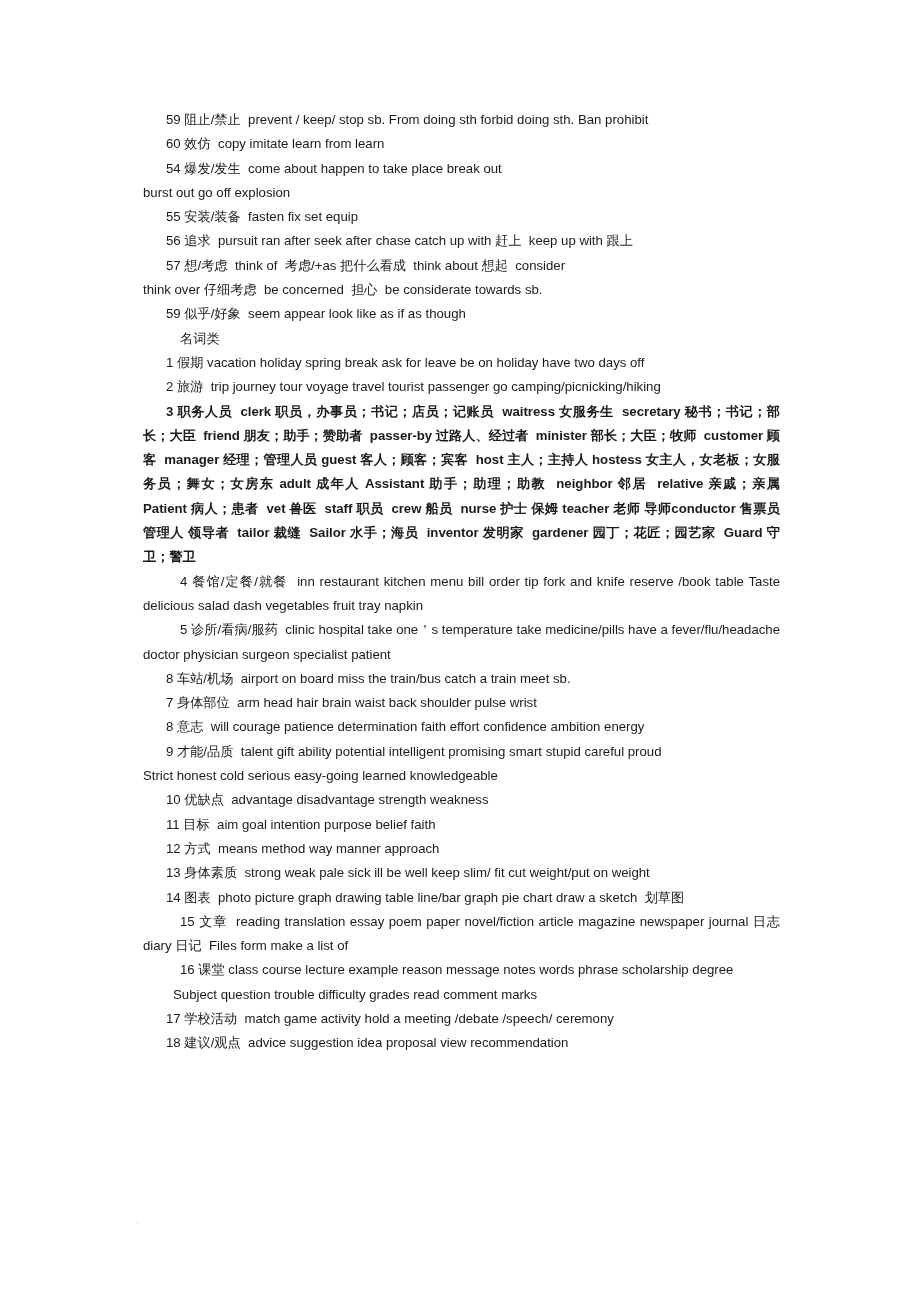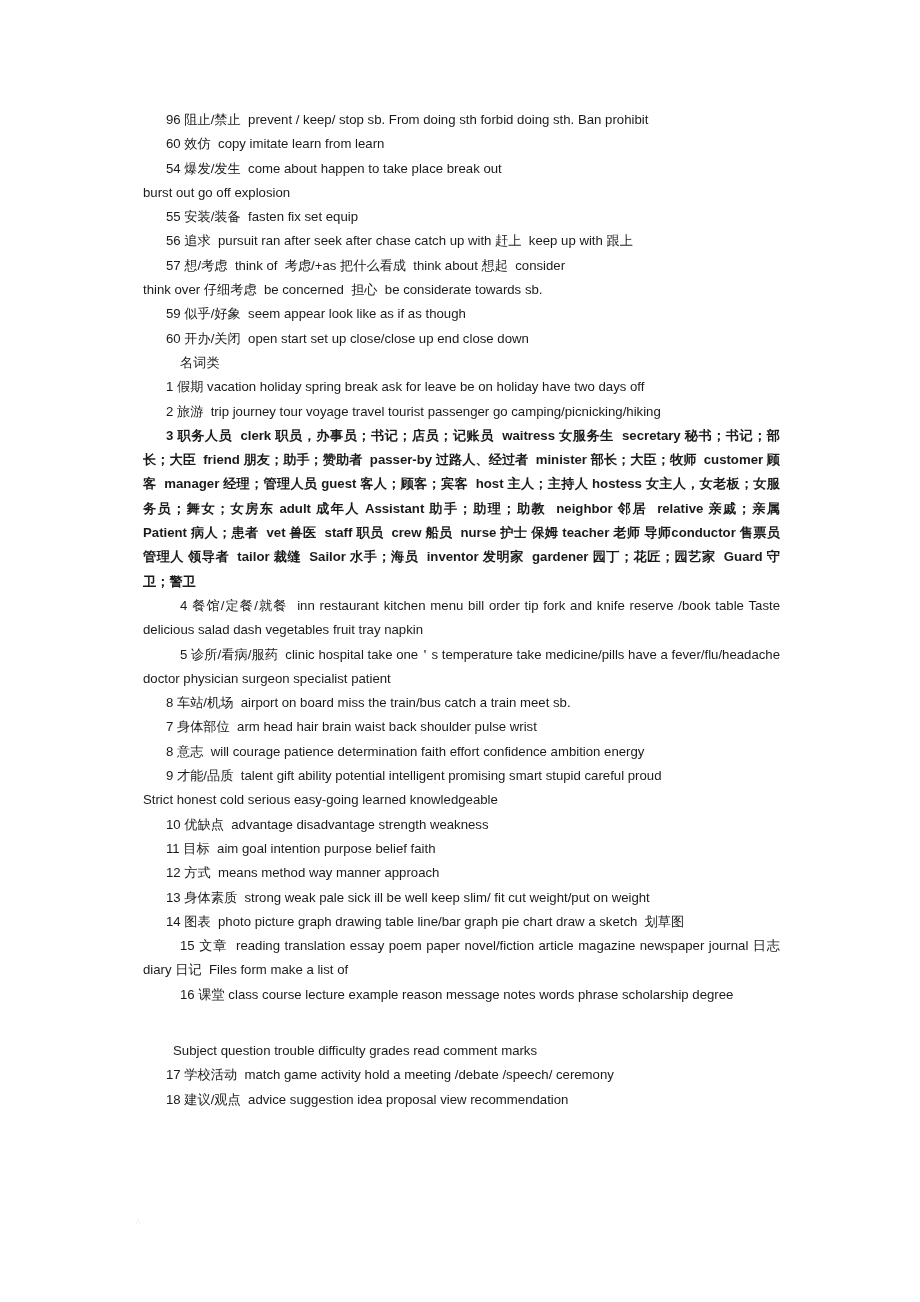--- a/index.html
+++ b/index.html
@@ -59,21 +59,20 @@
   .just-wide {
     text-align: justify;
     text-justify: inter-character;
     text-indent: 37px;
   }
   .heading-cn {
     text-indent: 37px;
   }
   .indent-md {
     text-indent: 30px;
-    margin-top: 32px;
   }
   
   #scan-artifact {
     position: absolute;
     left: 136px;
     top: 1219px;
     width: 7px;
     height: 7px;
     color: #f3b9dc;
     font-size: 7px;
@@ -82,30 +81,29 @@
     user-select: none;
   }
 </style>
 </head>
 <body>
 
 <div id="page">
 
   <div id="doc-body">
 
-    <p class="line entry">96 阻止/禁止  prevent / keep/ stop sb. From doing sth forbid doing sth. Ban prohibit</p>
+    <p class="line entry">59 阻止/禁止  prevent / keep/ stop sb. From doing sth forbid doing sth. Ban prohibit</p>
     <p class="line entry">60 效仿  copy imitate learn from learn</p>
     <p class="line entry">54 爆发/发生  come about happen to take place break out</p>
     <p class="line cont">burst out go off explosion</p>
     <p class="line entry">55 安装/装备  fasten fix set equip</p>
     <p class="line entry">56 追求  pursuit ran after seek after chase catch up with 赶上  keep up with 跟上</p>
     <p class="line entry">57 想/考虑  think of  考虑/+as 把什么看成  think about 想起  consider</p>
     <p class="line cont">think over 仔细考虑  be concerned  担心  be considerate towards sb.</p>
     <p class="line entry">59 似乎/好象  seem appear look like as if as though</p>
-    <p class="line entry">60 开办/关闭  open start set up close/close up end close down</p>
 
     <p class="line heading-cn">名词类</p>
 
     <p class="line entry">1 假期 vacation holiday spring break ask for leave be on holiday have two days off</p>
     <p class="line entry">2 旅游  trip journey tour voyage travel tourist passenger go camping/picnicking/hiking</p>
     <p class="line just">3 职务人员  clerk 职员，办事员；书记；店员；记账员  waitress 女服务生  secretary 秘书；书记；部长；大臣  friend 朋友；助手；赞助者  passer-by 过路人、经过者  minister 部长；大臣；牧师  customer 顾客  manager 经理；管理人员 guest 客人；顾客；宾客  host 主人；主持人 hostess 女主人，女老板；女服务员；舞女；女房东 adult 成年人 Assistant 助手；助理；助教  neighbor 邻居  relative 亲戚；亲属  Patient 病人；患者  vet 兽医  staff 职员  crew 船员  nurse 护士 保姆 teacher 老师 导师conductor 售票员 管理人 领导者  tailor 裁缝  Sailor 水手；海员  inventor 发明家  gardener 园丁；花匠；园艺家  Guard 守卫；警卫</p>
     <p class="line just-wide">4 餐馆/定餐/就餐  inn restaurant kitchen menu bill order tip fork and knife reserve /book table Taste delicious salad dash vegetables fruit tray napkin</p>
     <p class="line just-wide">5 诊所/看病/服药  clinic hospital take one＇s temperature take medicine/pills have a fever/flu/headache doctor physician surgeon specialist patient</p>
     <p class="line entry">8 车站/机场  airport on board miss the train/bus catch a train meet sb.</p>
     <p class="line entry">7 身体部位  arm head hair brain waist back shoulder pulse wrist</p>

